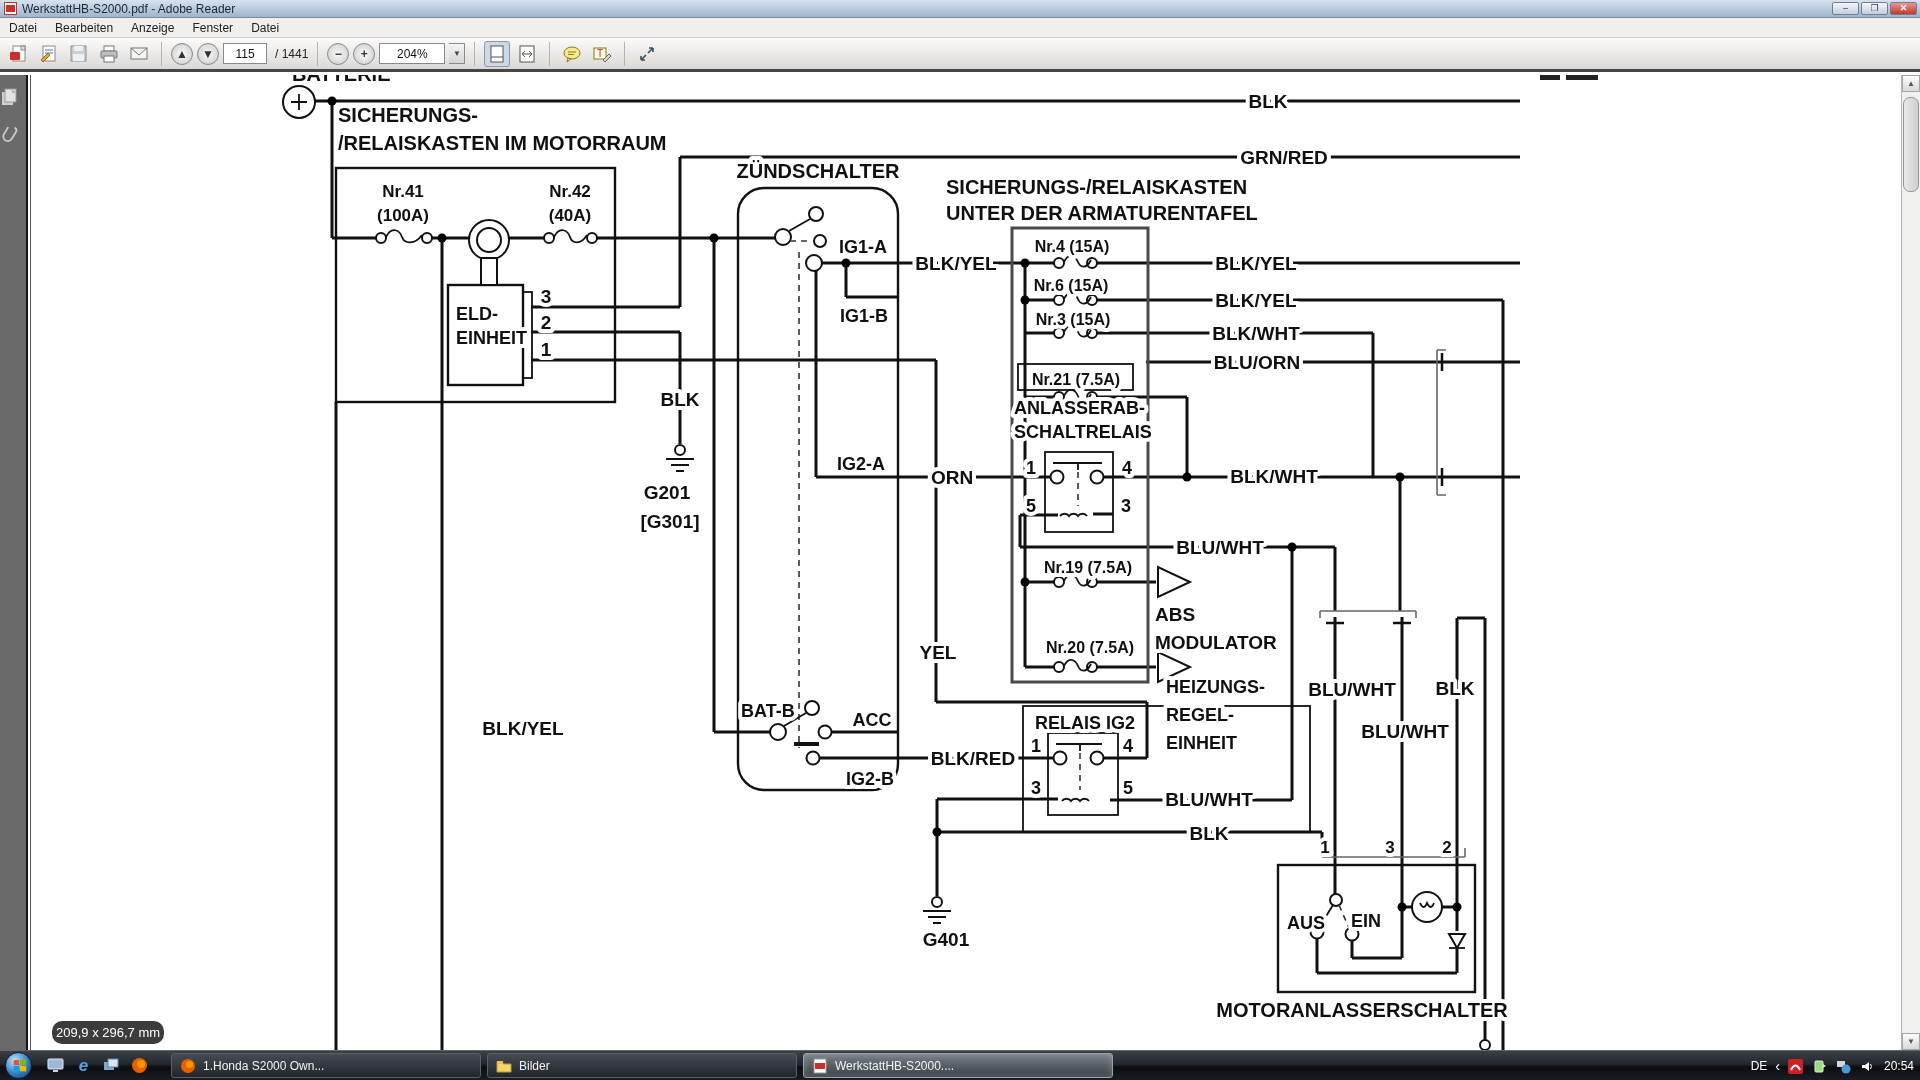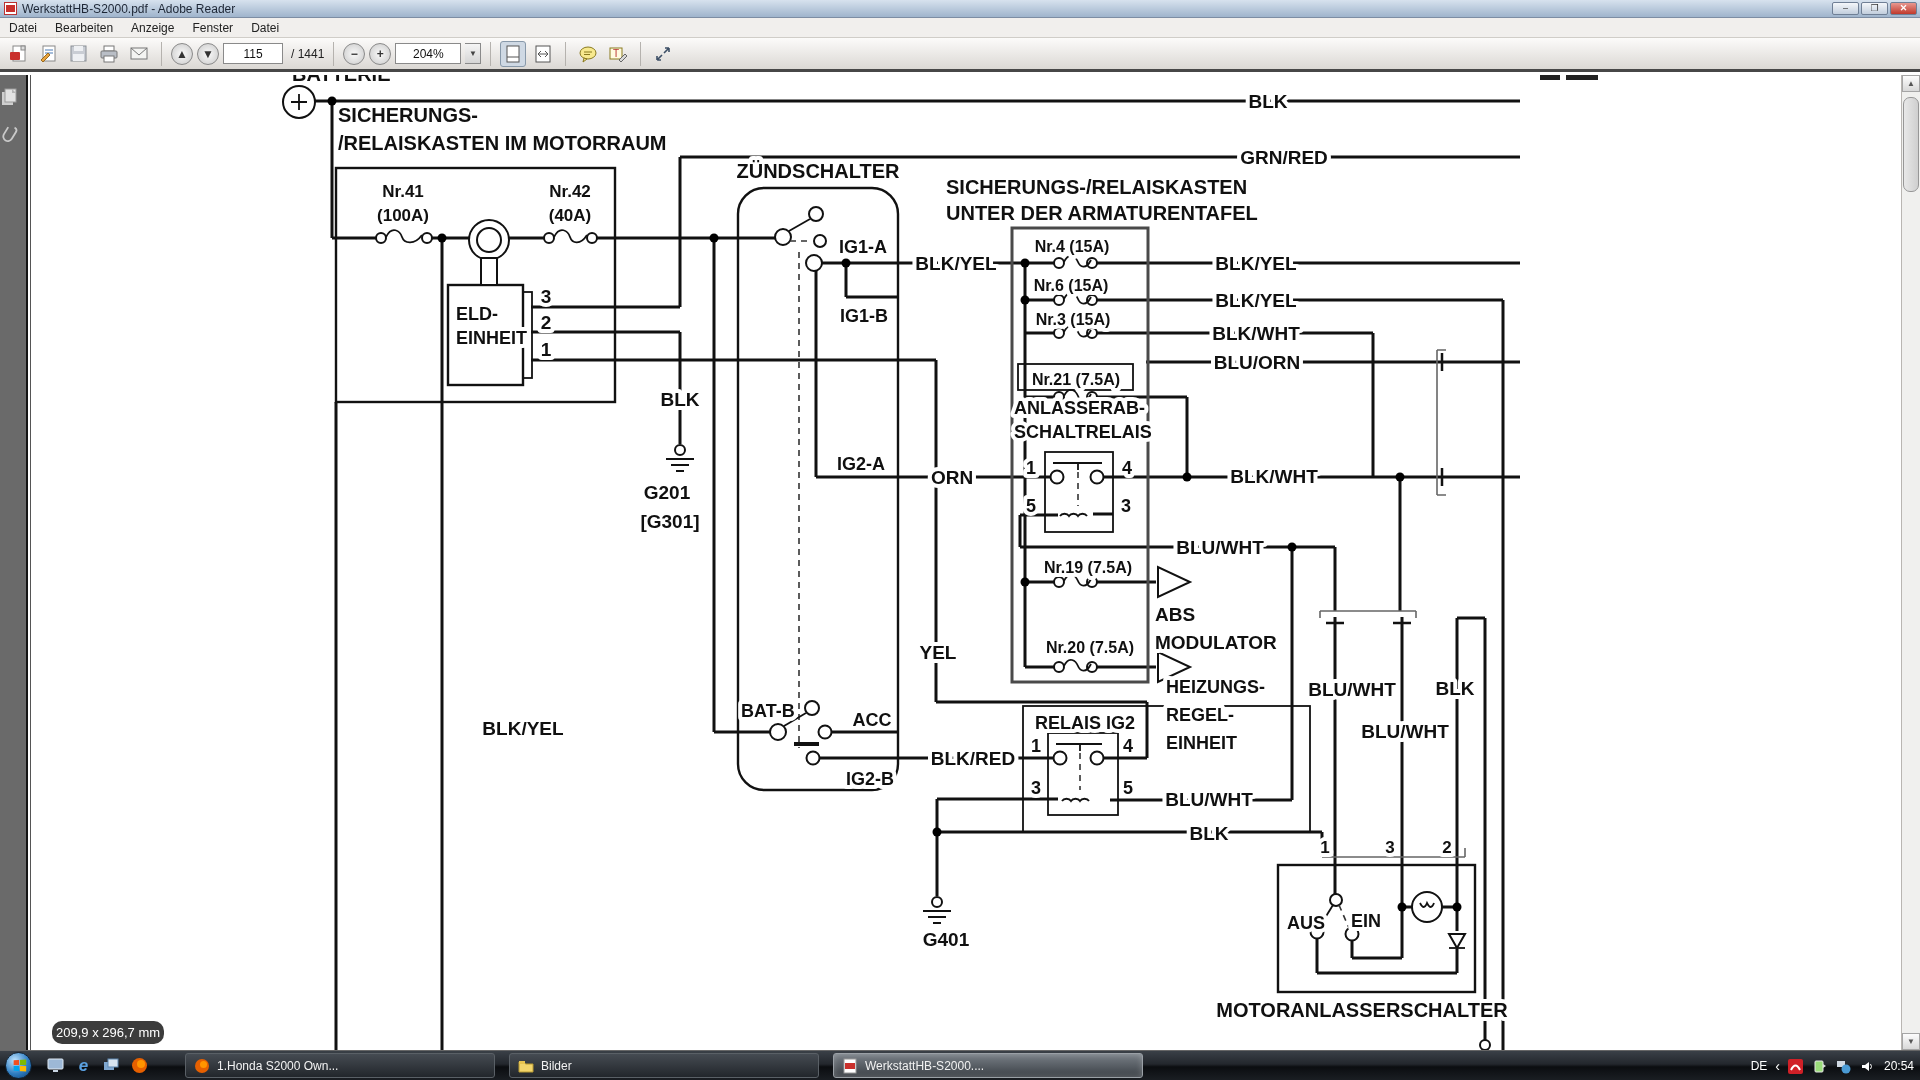--- a/index.html
+++ b/index.html
@@ -12,21 +12,21 @@
   .winbtn{width:27px;height:13px;border:1px solid #6f7f95;border-radius:2px;background:linear-gradient(#f4f7fa,#c2cedd);font-size:9px;line-height:11px;text-align:center;color:#333}
   .winbtn.close{background:linear-gradient(#e89890,#c0392b);color:#fff;font-weight:bold}
   .menubar{position:absolute;top:18px;left:0;right:0;height:20px;background:#f1efed;border-bottom:1px solid #d0cdc8;display:flex;align-items:center;font-size:12px;color:#222}
   .menubar span{padding:9px 9px}
   .toolbar{position:absolute;top:38px;left:0;right:0;height:34px;background:linear-gradient(#fcfbfa,#dbd8d4);border-bottom:3px solid #474747;display:flex;align-items:center;padding-left:6px;gap:4px}
   .tsep{width:1px;height:24px;background:#b5b2ae;margin:0 5px}
   .tbtn{width:26px;height:26px;display:flex;align-items:center;justify-content:center;border:1px solid transparent;border-radius:3px}
   .tbtn.pressed{border:1px solid #8899aa;background:#cfd9e4}
   .circlebtn{width:22px;height:22px;border-radius:50%;background:radial-gradient(#fafafa,#c9c9c9);border:1px solid #8a8a8a;display:flex;align-items:center;justify-content:center;font-size:12px;color:#333;font-weight:bold}
   .pagebox,.zoombox{height:21px;background:#fff;border:1px solid #8a8a8a;font-size:12px;text-align:center;color:#111;font-family:"Liberation Sans",sans-serif}
-  .pagebox{width:60px}
+  .pagebox{width:44px}
   .zoombox{width:66px}
   .zoomdrop{width:16px;height:21px;border:1px solid #8a8a8a;border-left:none;background:linear-gradient(#f5f5f5,#d5d5d5);font-size:8px;color:#444;display:flex;align-items:center;justify-content:center}
   .pagetotal{font-size:12px;color:#222;margin-left:4px}
   .tb-right{position:absolute;right:8px;top:0;height:34px;display:flex;align-items:center;font-size:15px;font-weight:bold;color:#3c6595}
   .tb-right .lbl{padding:0 22px}
   .dotsep{width:1px;height:26px;border-left:1px dotted #999}
   
   .docarea{position:absolute;top:75px;left:0;right:0;bottom:30px;background:#fff}
   .navstrip{position:absolute;left:0;top:0;bottom:0;width:28px;background:#6a6a6a;border-right:2px solid #151515}
   .navicon{width:18px;height:20px;margin:12px auto 0}
@@ -46,21 +46,21 @@
   .dash{stroke:#333;stroke-width:1.6;fill:none;stroke-dasharray:6 5}
   .dot{fill:#000}
   .dlab{font-family:"Liberation Sans",sans-serif;font-weight:600;fill:#101010;stroke:#fff;stroke-width:8px;paint-order:stroke;stroke-linejoin:round}
   
   .taskbar{position:absolute;bottom:0;left:0;right:0;height:30px;background:linear-gradient(#3a4047 0%,#23272d 45%,#0b0d10 55%,#1a1e23 100%);border-top:1px solid #666;display:flex;align-items:center;color:#eee}
   .orb{width:27px;height:27px;border-radius:50%;margin-left:5px;background:radial-gradient(circle at 35% 30%,#bfe3ff,#2f7ec2 55%,#0b3f74);border:1px solid #123;display:flex;align-items:center;justify-content:center}
   .flag{width:12px;height:11px;display:grid;grid-template-columns:6px 6px;grid-template-rows:5px 5px;gap:1px;transform:perspective(30px) rotateY(-18deg)}
   .flag i{display:block}
   .ql{display:flex;gap:9px;margin-left:14px;align-items:center}
   .qlicon{width:19px;height:19px;display:flex;align-items:center;justify-content:center}
-  .taskbtns{display:flex;gap:14px;margin-left:36px}
+  .taskbtns{display:flex;gap:6px;margin-left:22px}
   .tkbtn{width:310px;height:25px;border:1px solid #5a6066;border-radius:3px;background:linear-gradient(#454b52,#22262b);display:flex;align-items:center;gap:7px;padding:0 8px;font-size:12px;color:#f2f2f2;white-space:nowrap;overflow:hidden}
   .tkbtn.active{background:linear-gradient(#787f86,#3a3f45);border-color:#9aa0a6;box-shadow:inset 0 0 6px rgba(255,255,255,.25)}
   .tkbtn .ticon{flex:0 0 auto;width:16px;height:16px}
   .tray{position:absolute;right:6px;top:0;height:30px;display:flex;align-items:center;gap:8px;font-size:12px;color:#fff}
   .trayicon{width:16px;height:16px;display:flex;align-items:center;justify-content:center}
 </style>
 </head>
 <body>
 
 <div class="titlebar">

